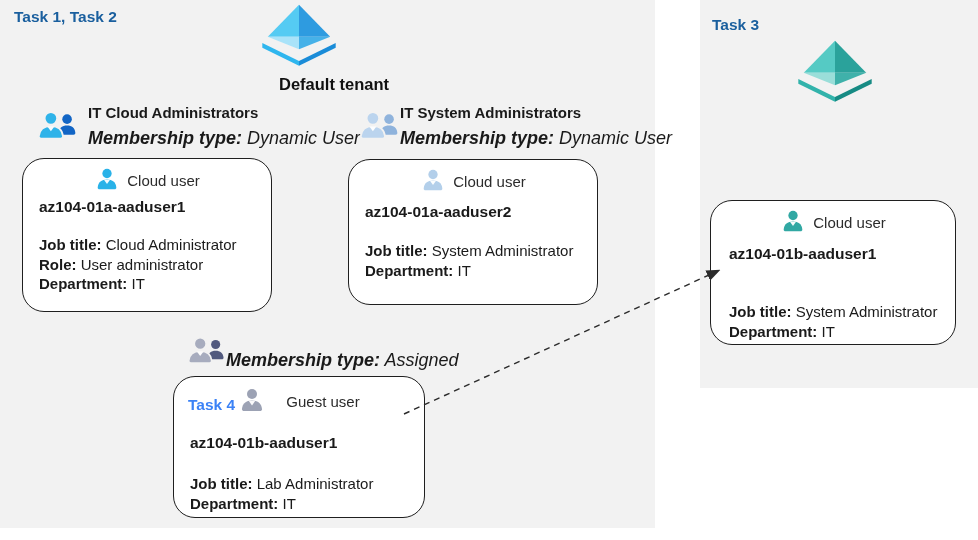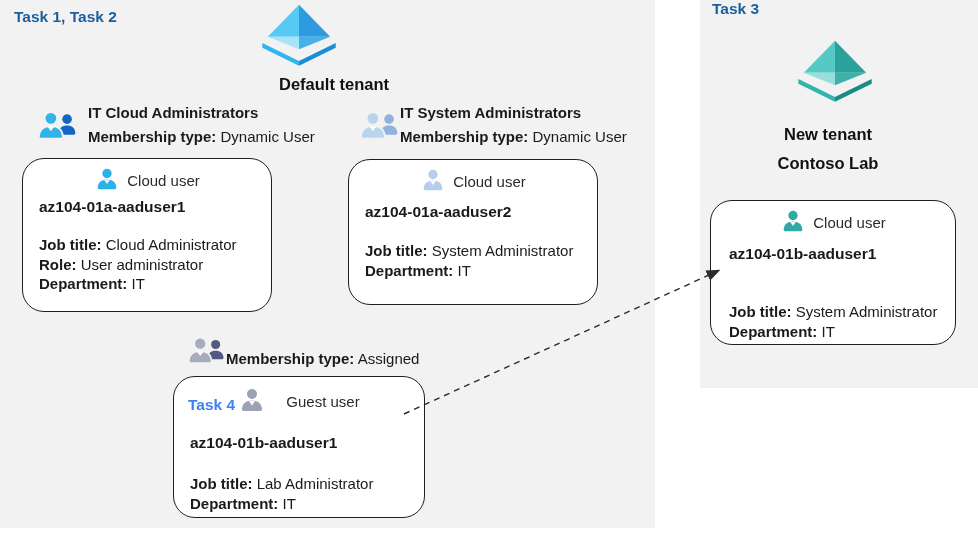--- a/index.html
+++ b/index.html
@@ -6,21 +6,21 @@
   html,body { background:#ffffff; }
   body { font-family:"Liberation Sans", sans-serif; color:#1a1a1a; }
   .canvas { position:relative; width:978px; height:540px; background:#ffffff; overflow:hidden; }
   .panel { position:absolute; background:#f2f2f2; }
   #left-panel  { left:0; top:0; width:655px; height:528px; }
   #right-panel { left:700px; top:0; width:278px; height:388px; }
   .abs { position:absolute; }
   .task-label { position:absolute; font-size:15.5px; font-weight:700; color:#1a5f9e; white-space:nowrap; }
   .tenant-label { position:absolute; font-size:16.5px; font-weight:700; color:#111; text-align:center; line-height:29px; }
   .group-name { position:absolute; font-size:15px; font-weight:700; white-space:nowrap; }
-  .group-membership { position:absolute; font-size:15px; white-space:nowrap; }
+  .group-membership { position:absolute; font-size:18px; white-space:nowrap;font-style:italic; }
   .group-membership b, .field-line b { font-weight:700; }
   .card { position:absolute; background:#ffffff; border:1.4px solid #1f1f1f; border-radius:22px; }
   .card-header { position:absolute; left:0; right:0; display:flex; justify-content:center; align-items:center; gap:7px;text-align:right; }
   .user-type { font-size:15px; color:#2b2b2b; white-space:nowrap; }
   .user-name { position:absolute; font-size:15.5px; font-weight:700; white-space:nowrap; }
   .fields { position:absolute; }
   .field-line { font-size:15px; line-height:19.5px; white-space:nowrap; }
   .card3-task { position:absolute; font-size:15.5px; font-weight:700; color:#3b82f6; }
   svg { display:block; }
   #arrow-overlay { position:absolute; left:0; top:0; width:978px; height:540px; pointer-events:none; }
@@ -127,35 +127,31 @@
       </div>
       <div class="user-name" style="left:16px; top:57px;">az104-01b-aaduser1</div>
       <div class="fields" style="left:16px; top:97px;">
         <div class="field-line"><b>Job title:</b> <span>Lab Administrator</span></div>
         <div class="field-line"><b>Department:</b> <span>IT</span></div>
       </div>
     </div>
   </div>
 
   <div class="panel" id="right-panel">
-    <div class="task-label" style="left:12px; top:0;">Task 3</div>
+    <div class="task-label" style="left:12px; top:16px;">Task 3</div>
   </div>
 
   <svg class="abs" style="left:795px; top:40px;" width="80" height="64" viewBox="0 0 100 82">
     <polygon points="50,1 10,42 50,42" fill="#55CAC4"></polygon>
     <polygon points="50,1 90,42 50,42" fill="#2AA29B"></polygon>
     <polygon points="10,42 50,42 50,58" fill="#9ADED9"></polygon>
     <polygon points="90,42 50,42 50,58" fill="#3FB1AA"></polygon>
     <polygon points="3,50 50,73 50,79 3,56" fill="#32B3AB"></polygon>
     <polygon points="50,73 97,50 97,56 50,79" fill="#178B84"></polygon>
   </svg>
-  <div class="tenant-label" style="left:723px; top:120px; width:210px;">
-    <div>New tenant</div>
-    <div>Contoso Lab</div>
-  </div>
 
   <div class="card" style="left:710px; top:200px; width:246px; height:145px;">
     <div class="card-header" style="top:8px;">
       <svg width="26" height="26" viewBox="0 0 24 24">
         <circle cx="12" cy="6" r="4.3" fill="#31A8A3"></circle>
         <path d="M12,11.6 C6.9,11.6 3.9,14.1 3.4,18.9 C3.3,19.9 4.1,20.6 5.1,20.6 L18.9,20.6 C19.9,20.6 20.7,19.9 20.6,18.9 C20.1,14.1 17.1,11.6 12,11.6 Z" fill="#31A8A3"></path>
         <polygon points="9.2,11.8 14.8,11.8 12,15.8" fill="#ffffff" opacity="0.95"></polygon>
       </svg>
       <span class="user-type">Cloud user</span>
     </div>

